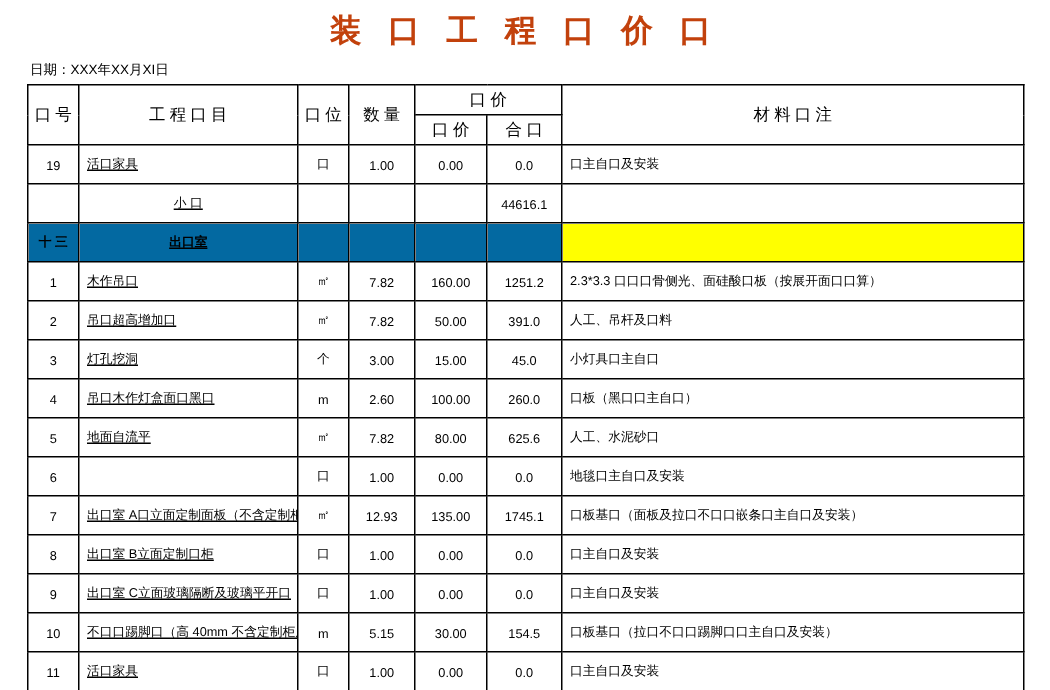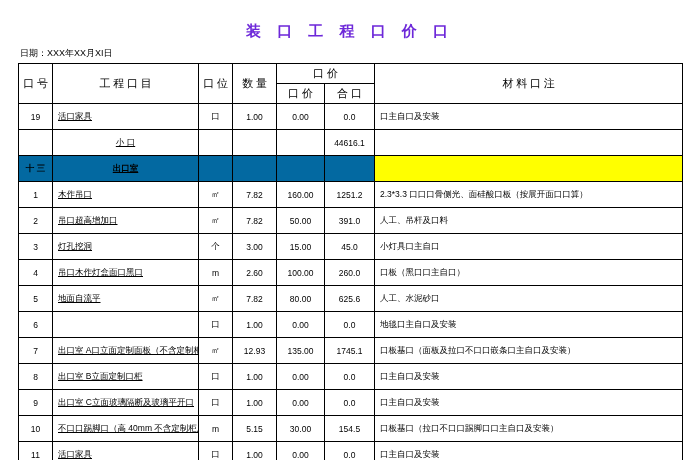--- a/index.html
+++ b/index.html
@@ -16,26 +16,26 @@
   }
   .page {
     position: relative;
     width: 700px;
     height: 460px;
     box-sizing: border-box;
     padding: 0 18px;
   }
   .doc-title {
     text-align: center;
-    font-size: 15px;
+    font-size: 21px;
     letter-spacing: 6px;
     font-weight: bold;
-    padding-top: 22px;
+    padding-top: 6px;
     padding-bottom: 4px;
-    color: #6d28d9;
+    color: #c2410c;
   }
   .meta-row {
     display: flex;
     justify-content: space-between;
     align-items: center;
     font-size: 9px;
     padding: 2px 2px 3px 2px;
   }
   .meta-left, .meta-right {
     white-space: nowrap;

